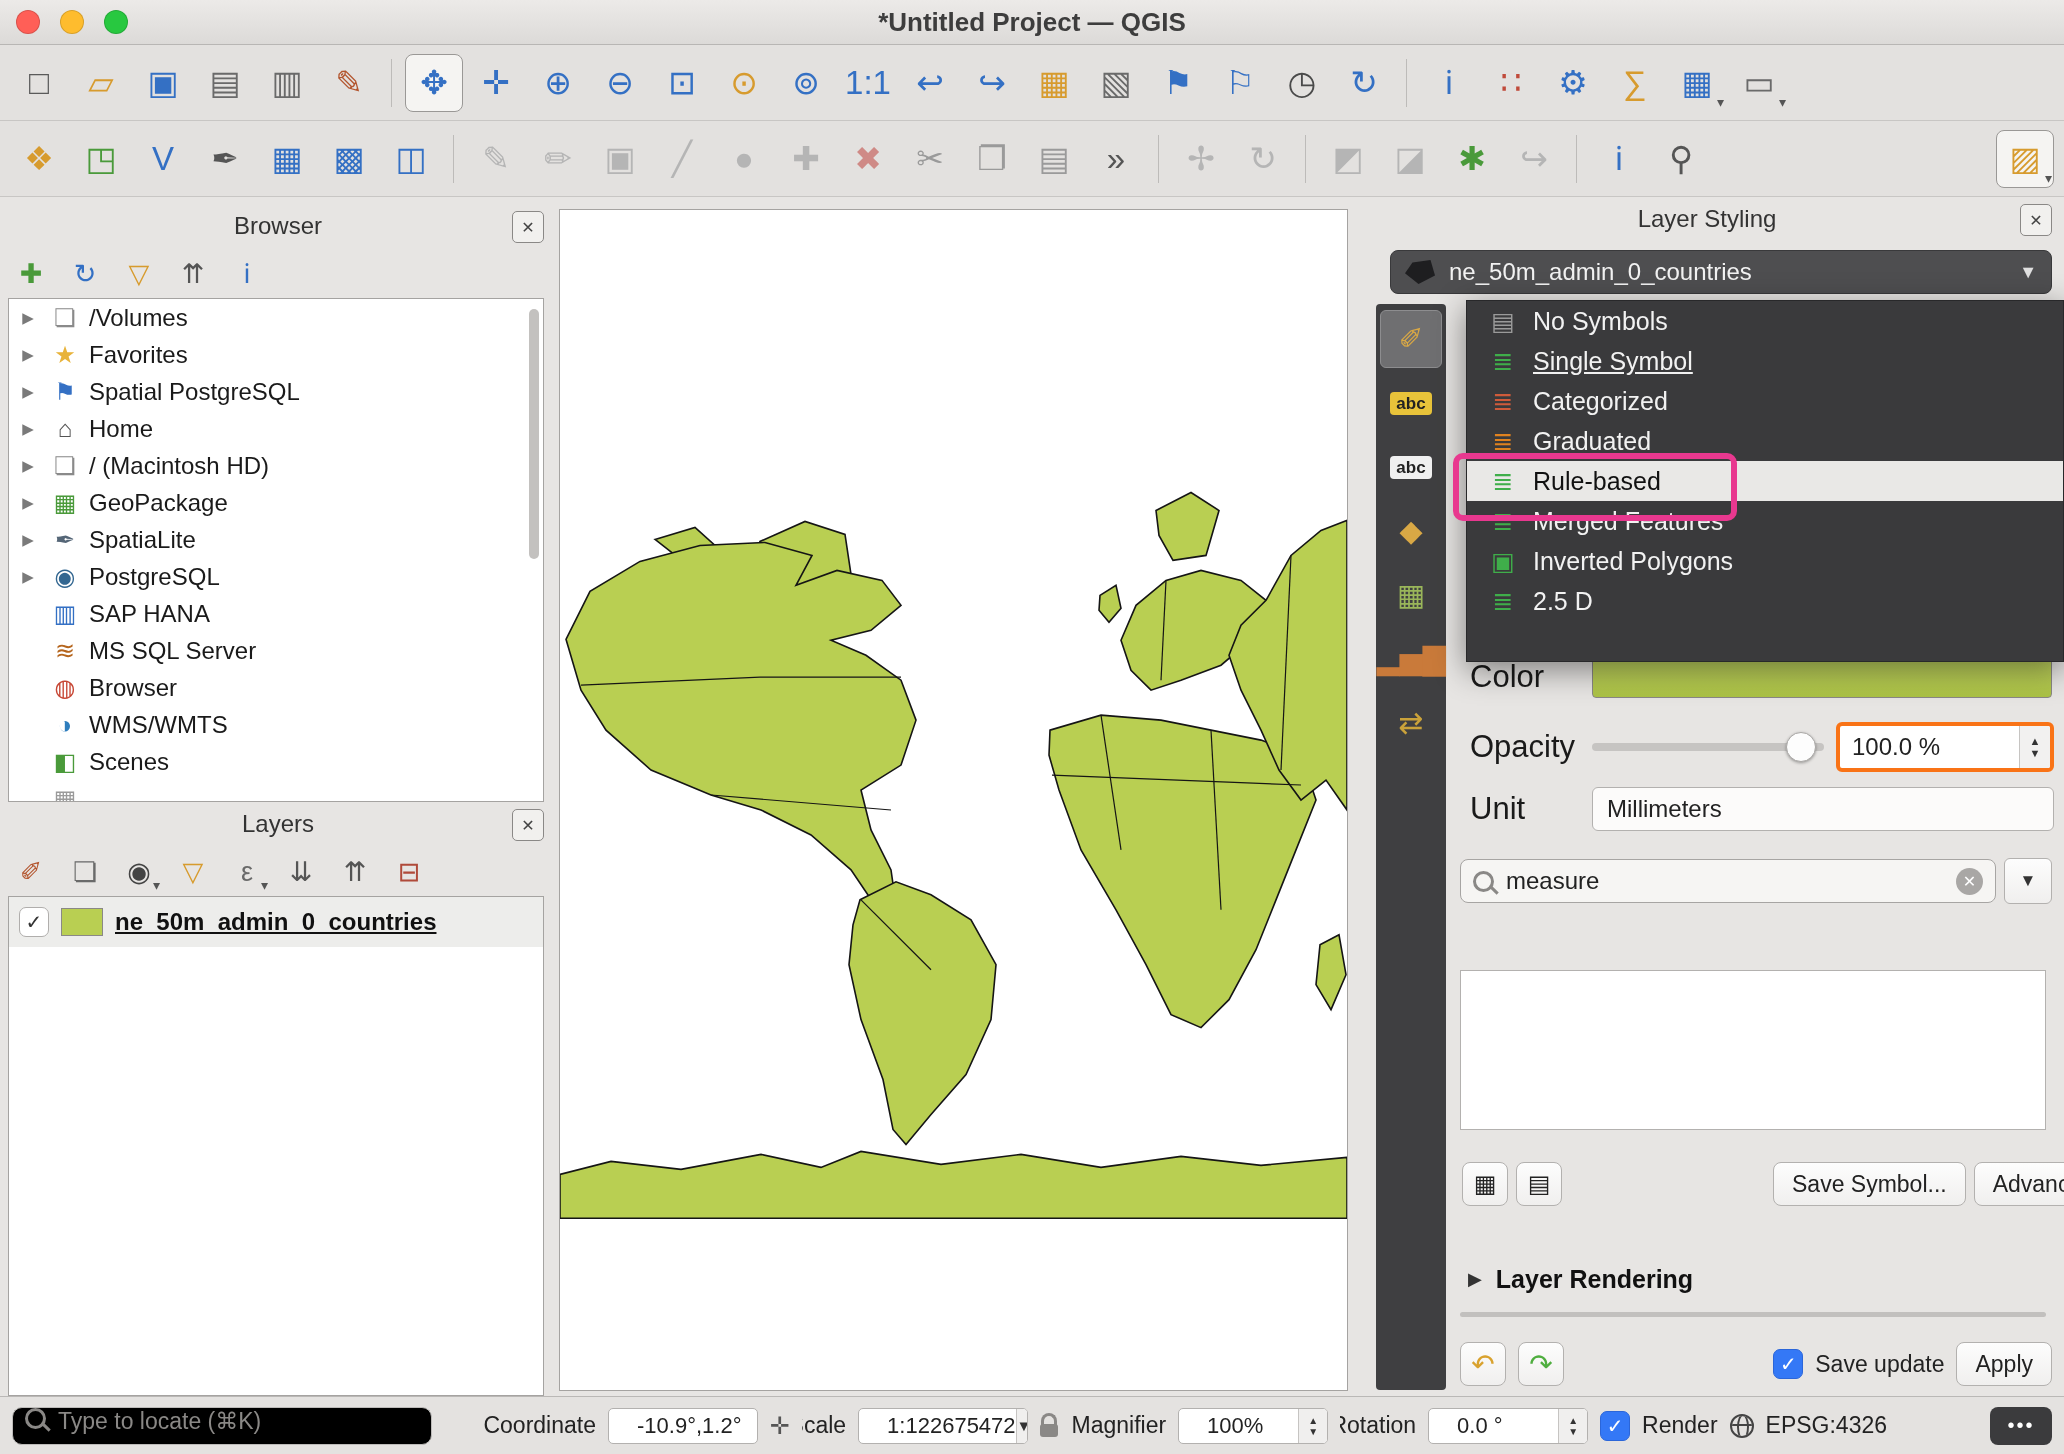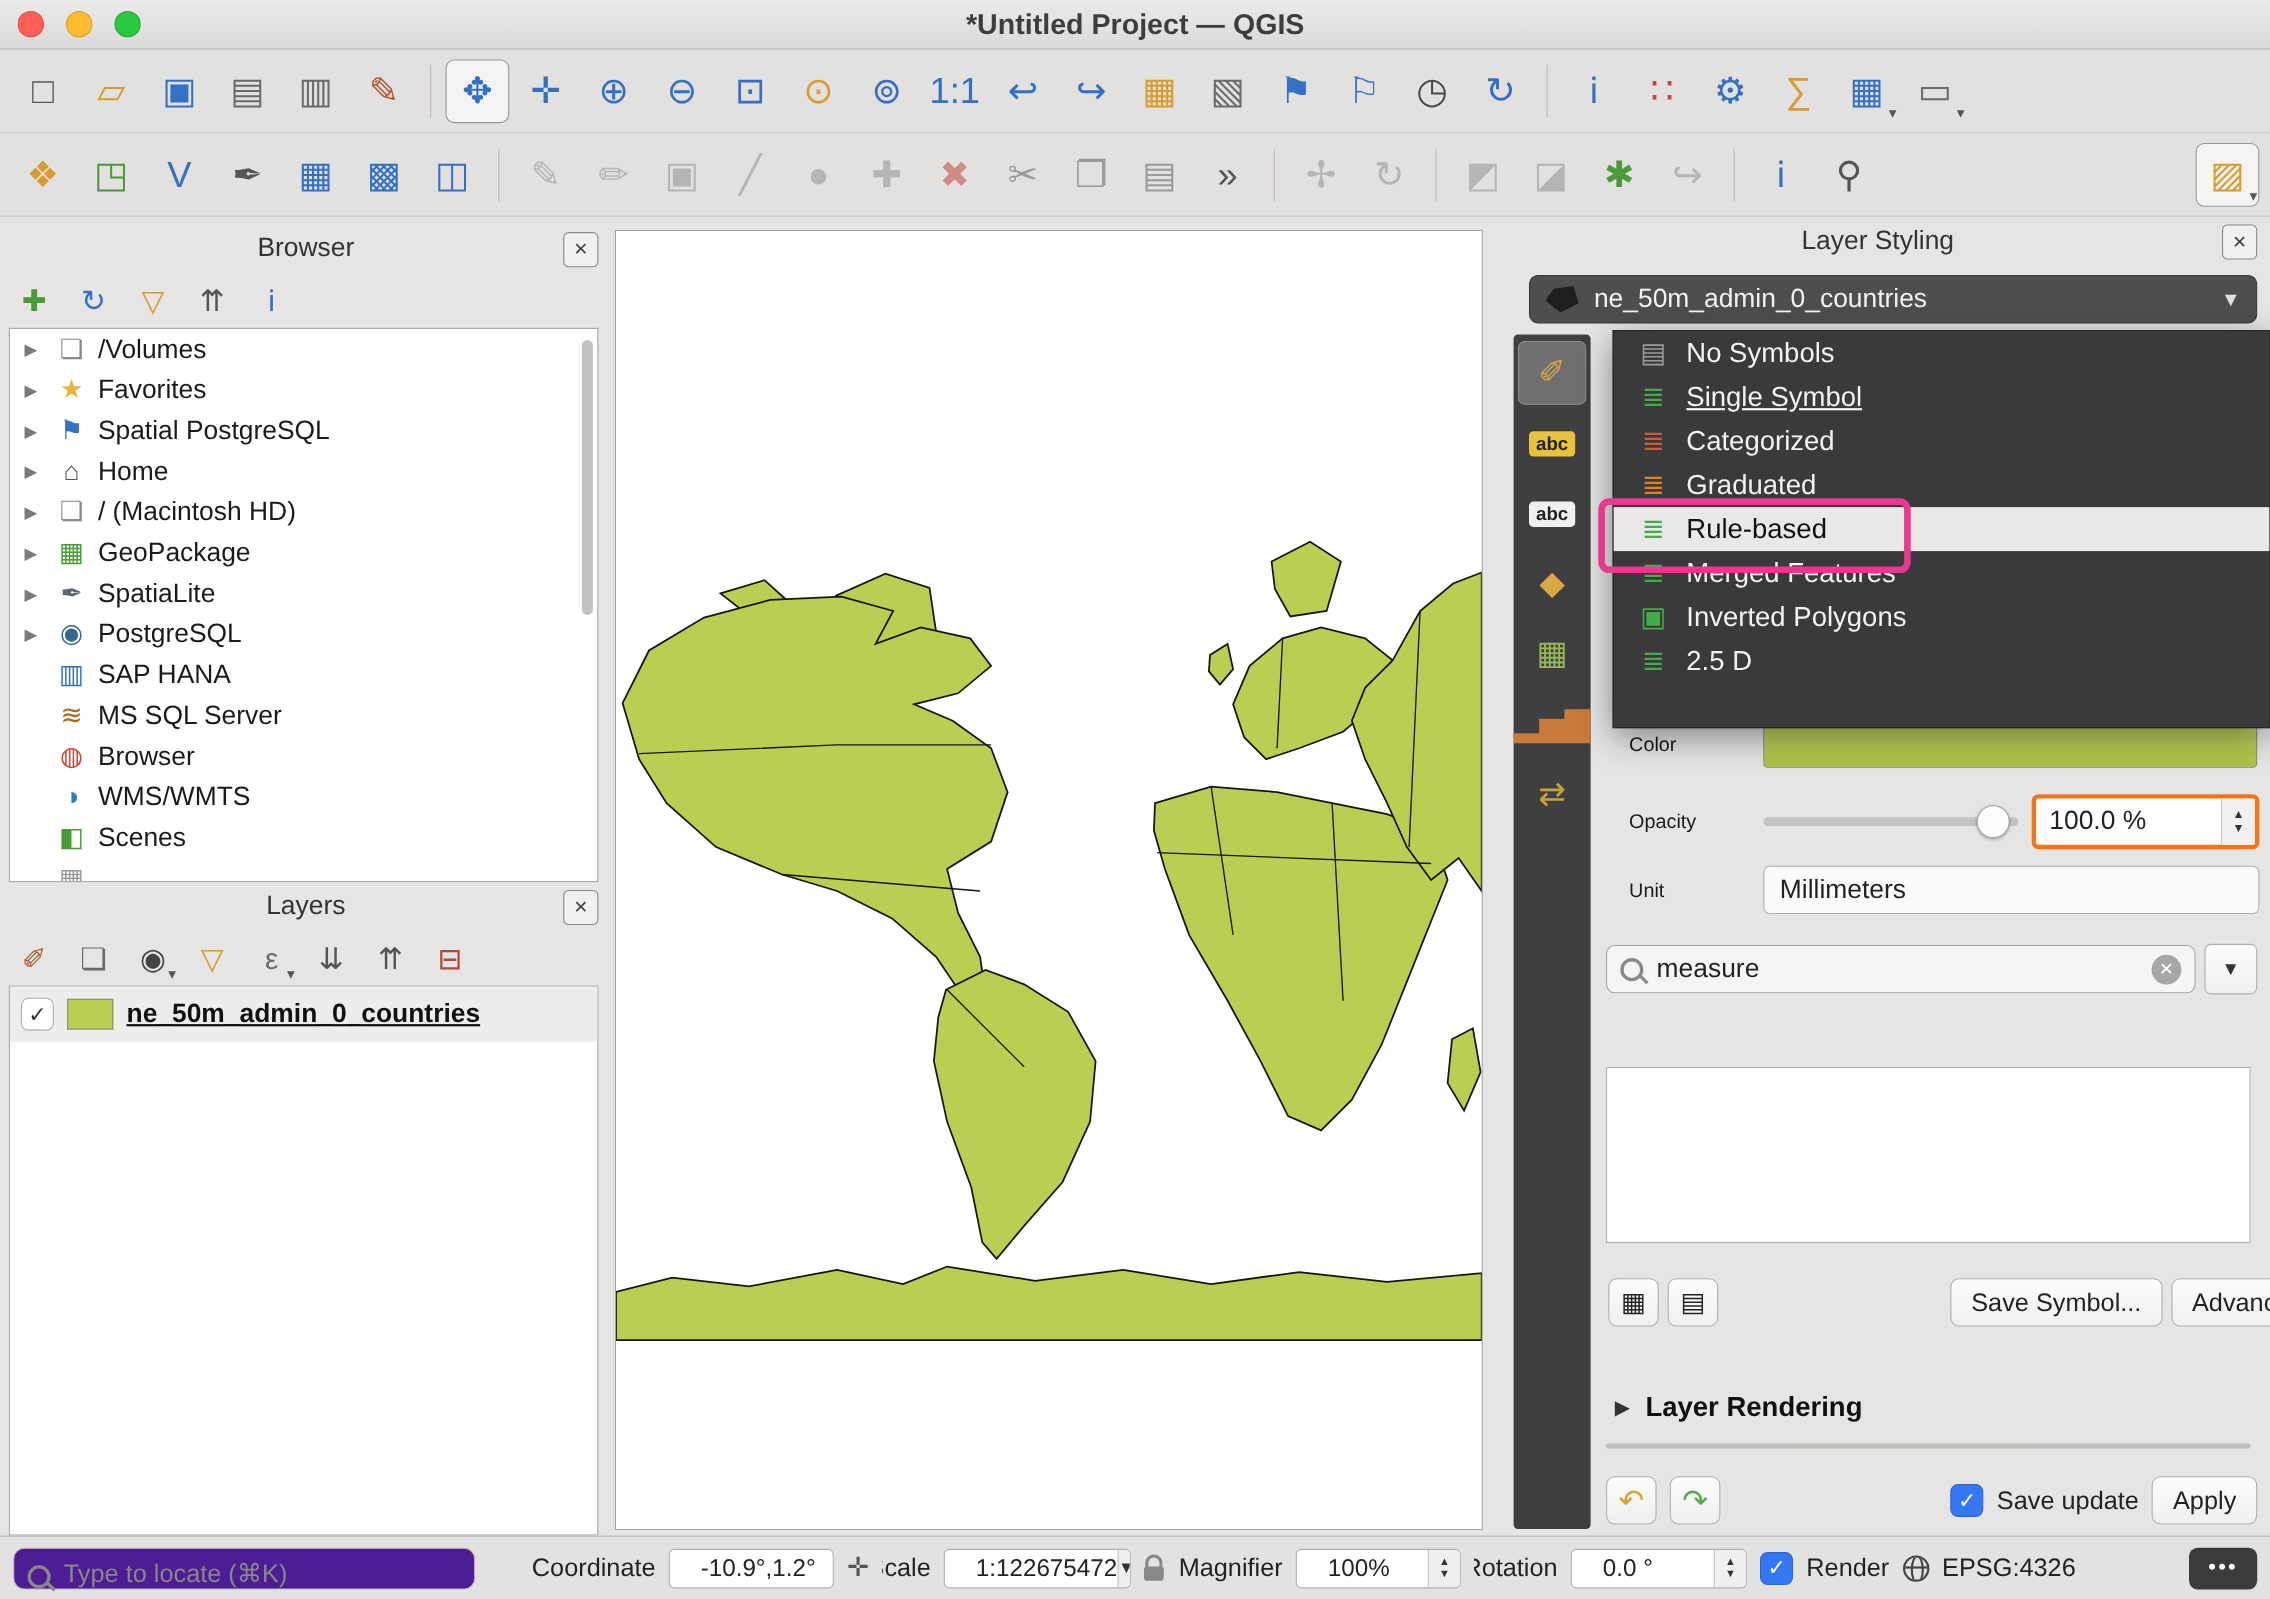--- a/index.html
+++ b/index.html
@@ -59,21 +59,21 @@
   .polyicon{width:30px;height:24px;background:#1e1e20;clip-path:polygon(0 55%,25% 10%,85% 0,100% 65%,45% 100%)}
   .combocaret{margin-left:auto;font-size:18px;color:#e0e0e0}
   .strip{position:absolute;left:26px;width:70px;top:108px;bottom:6px;background:#3f3f41;border-radius:4px;
          display:flex;flex-direction:column;align-items:center;padding-top:6px;gap:6px;box-sizing:border-box}
   .stile{width:60px;height:56px;display:flex;align-items:center;justify-content:center;border-radius:6px;border:1px solid transparent}
   .stile.sel{background:#6f6f71;border-color:#8d8d8f}
   .sglyph{font-size:30px;line-height:1}
   .sglyph.chip{font-size:17px;font-weight:bold;padding:3px 6px;border-radius:4px}
   .spcontent{position:absolute;left:104px;right:10px;top:108px;bottom:6px}
   .prow{position:absolute;left:0;right:0;height:46px;display:flex;align-items:center}
-  .plabel{width:122px;margin-left:27px;font-size:18px;color:#1a1a1a}
+  .plabel{width:122px;margin-left:16px;font-size:31px;color:#1a1a1a}
   .colorbtn{flex:1;height:40px;margin-right:2px;border:1px solid #8a8886;border-radius:4px;
             background:linear-gradient(#c6d964,#abc244)}
   .sltrack{width:232px;height:8px;background:#c6c4c2;border-radius:4px;position:relative;margin-right:12px}
   .slhandle{position:absolute;right:8px;top:-11px;width:28px;height:28px;background:#fdfdfd;border:1px solid #aaa8a6;
             border-radius:50%;box-shadow:0 1px 3px rgba(0,0,0,.35)}
   .spinbox{flex:1;height:42px;background:#fff;border:4px solid #f97316;border-radius:6px;display:flex;
            align-items:center;padding-left:12px;font-size:24px;overflow:hidden}
   .spinval{flex:1}
   .steppers{width:30px;align-self:stretch;border-left:1px solid #c6c4c2;background:#f2f1f0;display:flex;
             flex-direction:column;align-items:center;justify-content:center;font-size:11px;color:#333;line-height:1.1}
@@ -104,22 +104,22 @@
            box-shadow:0 8px 30px rgba(0,0,0,.45);z-index:5}
   .mitem{height:40px;display:flex;align-items:center;gap:14px;padding-left:20px;color:#f2f2f2;font-size:25px}
   .mitem.hl{background:#e9e8e6;color:#111}
   .mico{width:32px;text-align:center;font-size:25px}
   .mlab.u{text-decoration:underline}
   .pinkbox{position:absolute;left:-14px;top:152px;width:272px;height:56px;border:6px solid #e8388f;border-radius:10px;
            pointer-events:none;z-index:6}
   
   .statusbar{position:absolute;left:0;right:0;bottom:0;height:58px;background:#e4e2e0;border-top:1px solid #bab8b6;
              display:flex;align-items:center;gap:12px;padding:0 12px;box-sizing:border-box;white-space:nowrap}
-  .locate{width:420px;height:38px;background:#4c1d95;border:1px solid #bdbbb9;border-radius:10px;display:flex;
-          align-items:flex-end;gap:12px;padding:0 12px;box-sizing:border-box;color:#8a8886;font-size:23px}
+  .locate{width:420px;height:38px;background:#000000;border:1px solid #bdbbb9;border-radius:10px;display:flex;
+          align-items:flex-start;gap:12px;padding:0 12px;box-sizing:border-box;color:#8a8886;font-size:23px}
   .mag{width:15px;height:15px;border:3px solid #8a8886;border-radius:50%;position:relative;flex:none}
   .mag::after{content:"";position:absolute;width:9px;height:3px;background:#8a8886;transform:rotate(45deg);right:-8px;bottom:-3px}
   .slabel{overflow:hidden;direction:rtl;white-space:nowrap;color:#222}
   .sfield{height:36px;background:#fff;border:1px solid #b3b1af;border-radius:5px;display:flex;align-items:center;
           padding-left:28px;font-size:22px;box-sizing:border-box;overflow:hidden}
   .cbar{margin-left:auto;align-self:stretch;width:28px;background:#f0efee;border-left:1px solid #c6c4c2;display:flex;
         align-items:center;justify-content:center;font-size:15px;color:#333}
   .sicon{font-size:24px;color:#555}
   .lockicon{width:18px;height:13px;background:#8a8886;border-radius:3px;position:relative;margin-top:9px}
   .lockicon::before{content:"";position:absolute;width:10px;height:10px;border:3px solid #8a8886;border-bottom:none;

